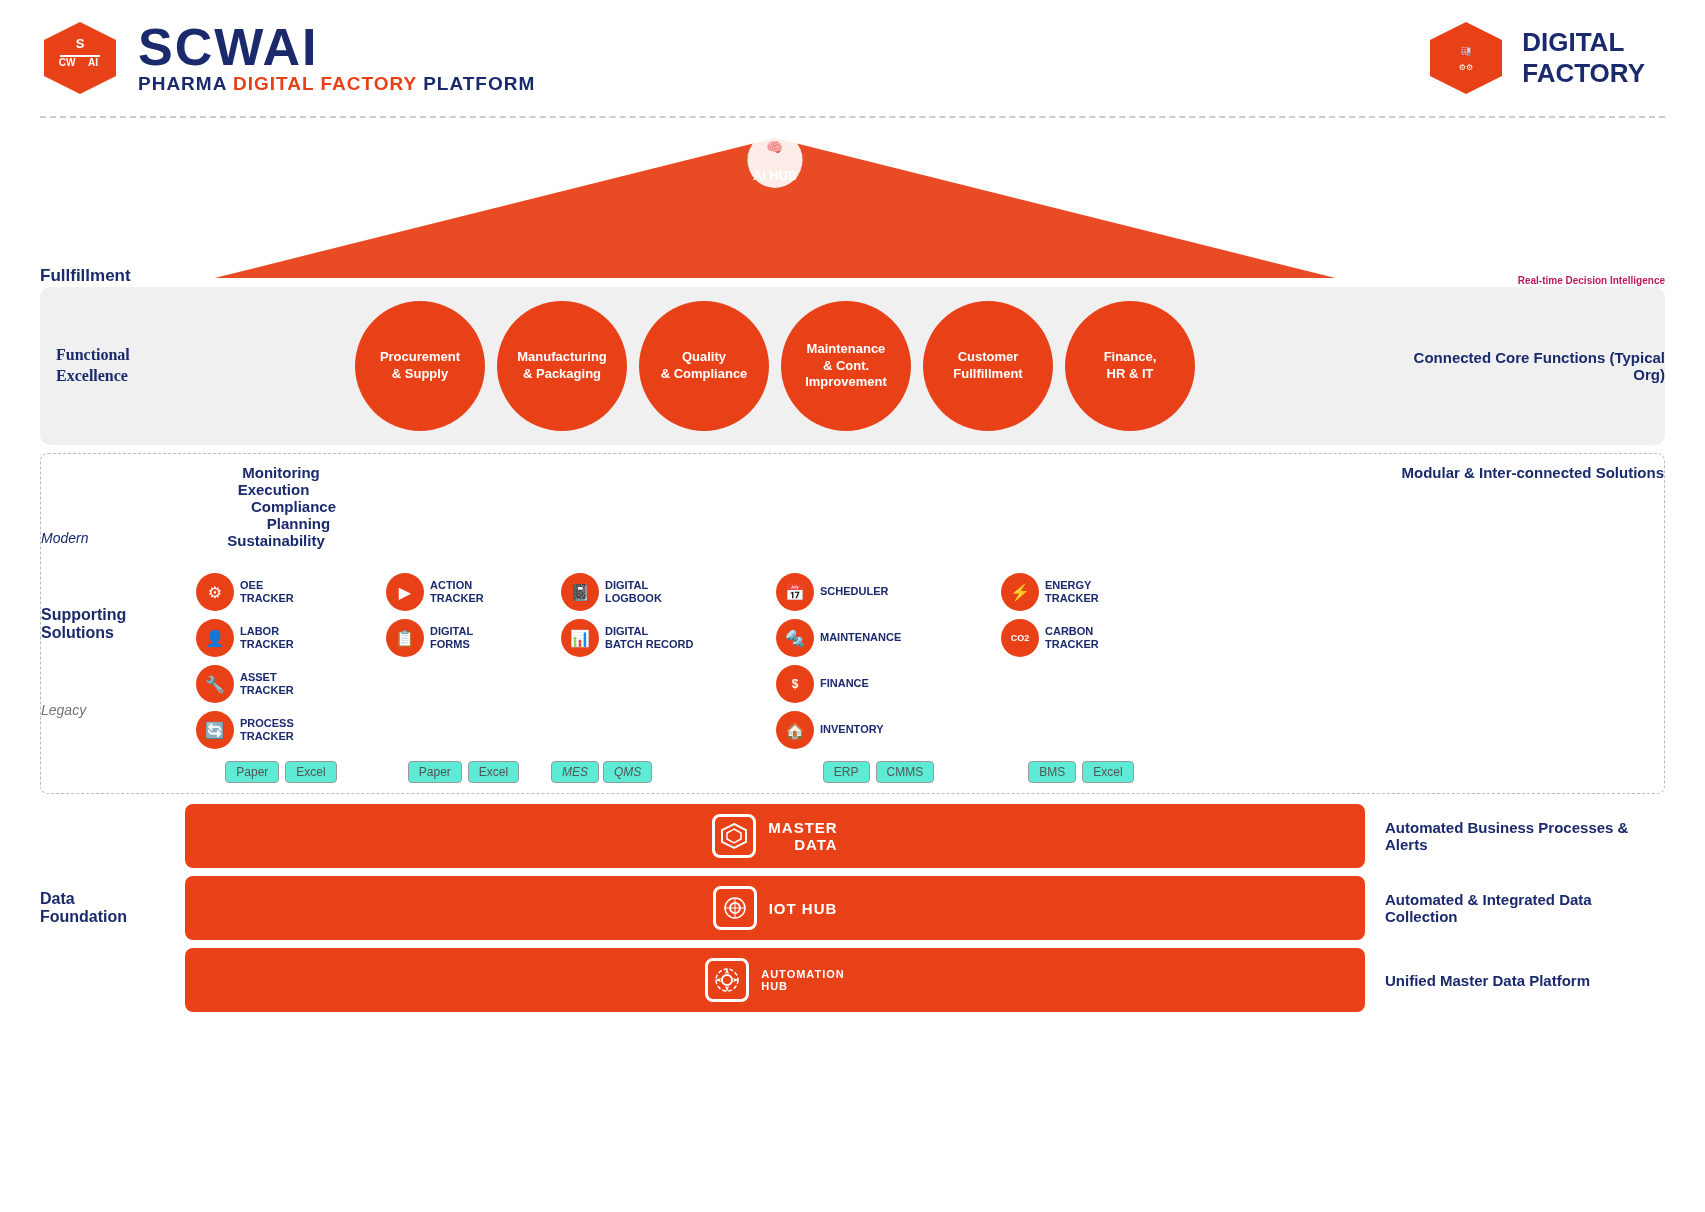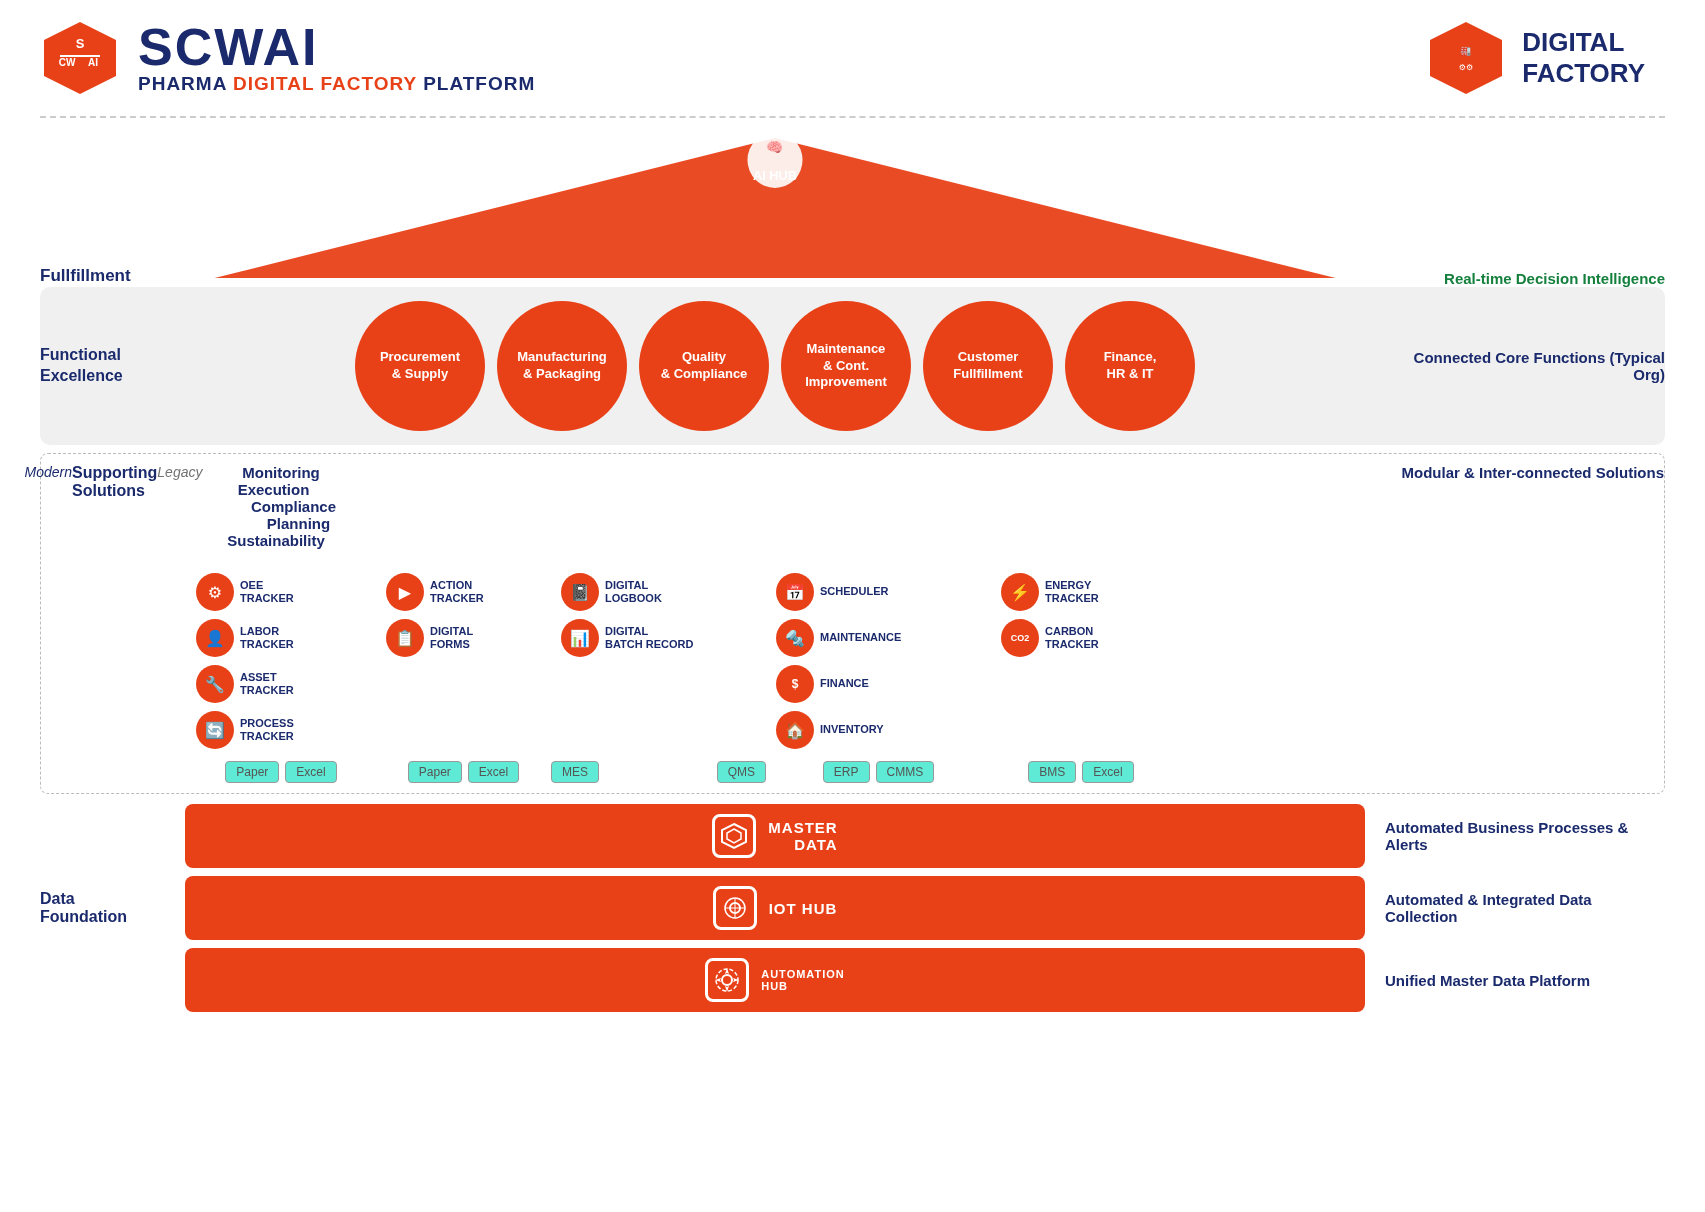--- a/index.html
+++ b/index.html
@@ -183,47 +183,47 @@
       <svg width="100%" height="155" viewBox="0 0 1200 155" preserveAspectRatio="none">
 
         <polygon points="600,10 1170,150 30,150" fill="#e84118" opacity="0.95"></polygon>
 
         <circle cx="600" cy="32" r="28" fill="white" opacity="0.9"></circle>
         <text x="600" y="24" text-anchor="middle" fill="#e84118" font-size="14" font-weight="bold">🧠</text>
         <text x="600" y="52" text-anchor="middle" fill="white" font-size="13" font-weight="900">AI HUB</text>
       </svg>
     </div>
     <div class="right-desc">
-      <span style="font-size:15px;font-weight:700;color:#15803d;">Real-time Decision Intelligence</span>
+      <span style="font-size:10px;font-weight:700;color:#be185d;">Real-time Decision Intelligence</span>
     </div>
   </div>
 
   <div style="display:flex;align-items:center;background:#f0f0f0;border-radius:10px;padding:14px 0;margin-bottom:8px;">
-    <div class="left-label" style="padding-left:0;">
+    <div class="left-label" style="padding-left:16px;font-family:Liberation Serif, serif;">
       <span style="font-size:16px;font-weight:700;color:#1a2a6c;white-space:pre-line;">Functional
 Excellence</span>
     </div>
     <div class="center-content">
       <div style="display:flex;gap:12px;align-items:center;justify-content:center;">
         <div class="func-circle">Procurement<br>&amp; Supply</div>
         <div class="func-circle">Manufacturing<br>&amp; Packaging</div>
         <div class="func-circle">Quality<br>&amp; Compliance</div>
         <div class="func-circle">Maintenance<br>&amp; Cont.<br>Improvement</div>
         <div class="func-circle">Customer<br>Fullfillment</div>
         <div class="func-circle">Finance,<br>HR &amp; IT</div>
       </div>
     </div>
     <div class="right-desc">
       <span>Connected Core Functions (Typical Org)</span>
     </div>
   </div>
 
   <div style="display:flex;align-items:stretch;border:1.5px dashed #bbb;border-radius:8px;padding:10px 0;margin-bottom:0;">
 
-    <div style="width:145px;min-width:145px;display:flex;justify-content:center;padding:0;">
+    <div style="width:145px;min-width:145px;display:flex;flex-direction:column;justify-content:center;padding:0;">
       <div style="font-size:14px;font-style:italic;color:#1a2a6c;font-weight:400;margin-bottom:60px;">Modern</div>
       <div style="font-size:16px;font-weight:700;color:#1a2a6c;white-space:pre-line;margin-bottom:60px;">Supporting
 Solutions</div>
       <div style="font-size:14px;font-style:italic;color:#737373;font-weight:400;">Legacy</div>
     </div>
 
     <div style="flex:1;">
 
       <div style="display:flex;margin-bottom:24px;flex-direction:column;">
         <div style="width:190px;text-align:center;font-size:15px;font-weight:700;color:#1a2a6c;">Monitoring</div>
@@ -310,21 +310,21 @@
 
       <div style="display:flex;margin-top:12px;align-items:center;">
         <div style="width:190px;display:flex;gap:6px;justify-content:center;">
           <span class="legacy-tag">Paper</span>
           <span class="legacy-tag">Excel</span>
         </div>
         <div style="width:175px;display:flex;gap:6px;justify-content:center;">
           <span class="legacy-tag">Paper</span>
           <span class="legacy-tag">Excel</span>
         </div>
-        <div style="width:215px;display:flex;gap:4px;justify-content:space-between;">
+        <div style="width:215px;display:flex;gap:4px;justify-content:flex-start;font-style:italic;">
           <span class="legacy-tag">MES</span>
           <span class="legacy-tag">QMS</span>
         </div>
         <div style="width:225px;display:flex;gap:6px;justify-content:center;">
           <span class="legacy-tag">ERP</span>
           <span class="legacy-tag">CMMS</span>
         </div>
         <div style="width:180px;display:flex;gap:6px;justify-content:center;">
           <span class="legacy-tag">BMS</span>
           <span class="legacy-tag">Excel</span>

